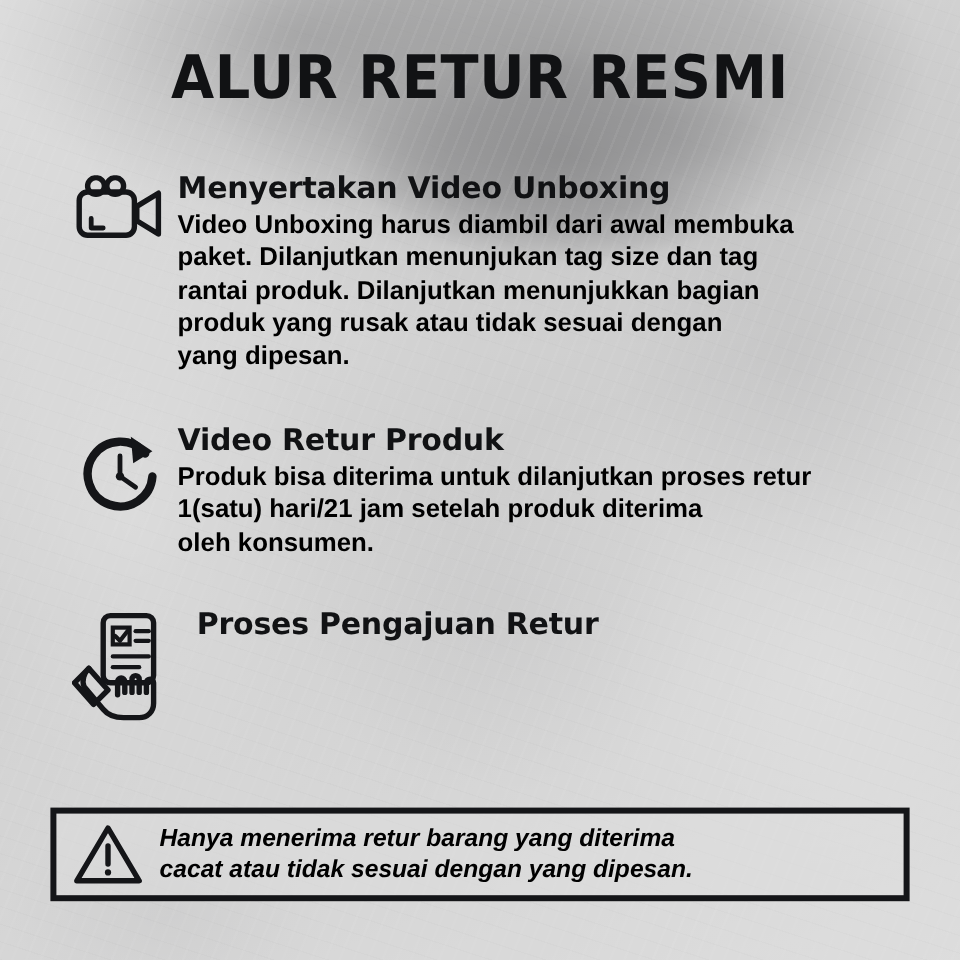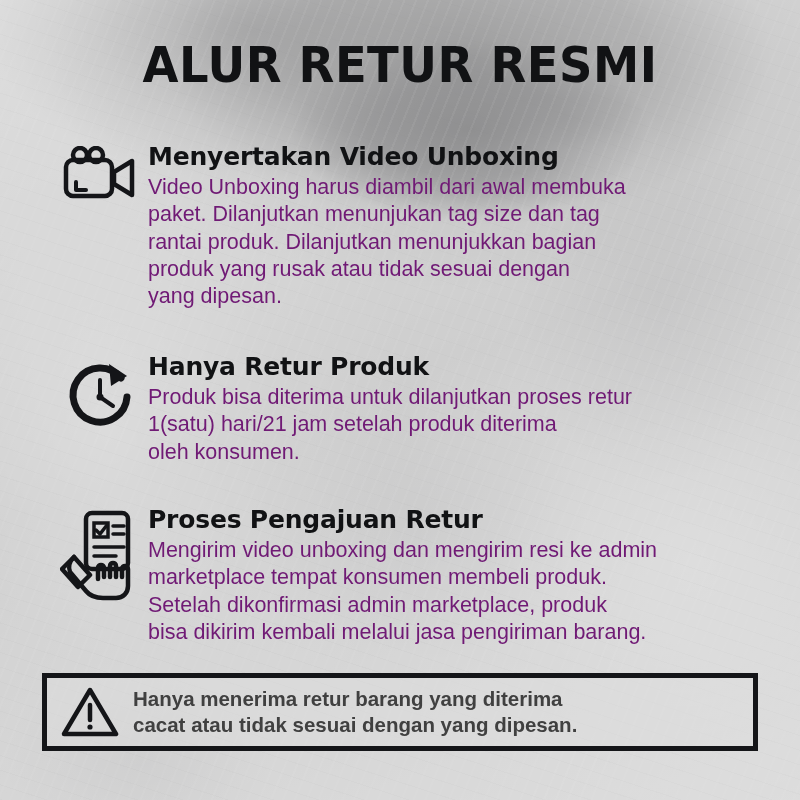--- a/index.html
+++ b/index.html
@@ -105,28 +105,29 @@
     font-weight: bold;
     font-size: 25px;
     color: #111214;
     margin: 0 0 3px 0;
     letter-spacing: -0.2px;
   }
   .sec-text {
     font-family: "Liberation Sans", sans-serif;
     font-size: 21.5px;
     line-height: 1.27;
-    color: #701a75;
+    color: #000000;
     margin: 0;
     white-space: pre-line;
+    font-weight: bold;
   }
 
   #section-1 { top: 142px; left: 52px; width: 700px; }
   #section-2 { top: 352px; left: 52px; width: 700px; }
-  #section-3 { top: 505px; left: 52px; width: 715px; }
+  #section-3 { top: 505px; left: 52px; width: 715px; gap: 16px; }
 
   .notice {
     position: absolute;
     left: 42px;
     top: 673px;
     width: 716px;
     height: 78px;
     border: 5px solid #141518;
     background: rgba(222,222,222,0.5);
     display: flex;
@@ -136,24 +137,25 @@
   .notice-icon {
     width: 86px;
     flex: 0 0 86px;
     display: flex;
     justify-content: center;
     align-items: center;
   }
   .notice-text {
     flex: 1 1 auto;
     font-family: "Liberation Sans", sans-serif;
+    font-style: italic;
     font-weight: bold;
     font-size: 20.5px;
     line-height: 1.26;
-    color: #404040;
+    color: #000000;
     white-space: pre-line;
     padding-right: 12px;
   }
 
   svg { display: block; }
 </style>
 </head>
 <body>
 
 <div id="poster">
@@ -193,21 +195,21 @@
       <div class="sec-icon">
         <svg width="78" height="78" viewBox="0 0 78 78">
           <path d="M60 22 A27 27 0 1 0 66 41" fill="none" stroke="#141518" stroke-width="7" stroke-linecap="round"></path>
           <path d="M48 8 L66 20 L50 30 Z" fill="#141518"></path>
           <circle cx="39" cy="41" r="3.5" fill="#141518"></circle>
           <path d="M39 41 L39 24" stroke="#141518" stroke-width="4" stroke-linecap="round"></path>
           <path d="M39 41 L52 50" stroke="#141518" stroke-width="4" stroke-linecap="round"></path>
         </svg>
       </div>
       <div class="sec-body">
-        <h2 class="sec-title">Hanya Retur Produk</h2>
+        <h2 class="sec-title">Video Retur Produk</h2>
         <p class="sec-text">Produk bisa diterima untuk dilanjutkan proses retur
 1(satu) hari/21 jam setelah produk diterima
 oleh konsumen.</p>
       </div>
     </div>
 
     <div class="section" id="section-3">
       <div class="sec-icon">
         <svg width="80" height="92" viewBox="0 0 80 92">
           <rect x="26" y="4" width="42" height="56" rx="6" ry="6" fill="none" stroke="#141518" stroke-width="4.5"></rect>
@@ -218,24 +220,20 @@
           <path d="M34 38 h30" stroke="#141518" stroke-width="3.5" stroke-linecap="round"></path>
           <path d="M34 47 h22" stroke="#141518" stroke-width="3.5" stroke-linecap="round"></path>
           <path d="M14 48 C10 52 8 58 10 63 L26 82 C30 87 36 89 43 89 L56 89 C63 89 68 84 68 77 L68 60 C68 56 62 56 62 60 L62 68" fill="none" stroke="#141518" stroke-width="4.5" stroke-linecap="round" stroke-linejoin="round"></path>
           <path d="M56 68 L56 57 C56 53 50 53 50 57 L50 68" fill="none" stroke="#141518" stroke-width="4.5" stroke-linecap="round"></path>
           <path d="M44 68 L44 59 C44 55 38 55 38 59 L38 70" fill="none" stroke="#141518" stroke-width="4.5" stroke-linecap="round"></path>
           <path d="M2 60 L14 48 L30 66 L18 78 Z" fill="none" stroke="#141518" stroke-width="4.5" stroke-linejoin="round"></path>
         </svg>
       </div>
       <div class="sec-body">
         <h2 class="sec-title">Proses Pengajuan Retur</h2>
-        <p class="sec-text">Mengirim video unboxing dan mengirim resi ke admin
-marketplace tempat konsumen membeli produk.
-Setelah dikonfirmasi admin marketplace, produk
-bisa dikirim kembali melalui jasa pengiriman barang.</p>
       </div>
     </div>
 
     <div class="notice">
       <div class="notice-icon">
         <svg width="58" height="52" viewBox="0 0 58 52">
           <path d="M29 4 L55 48 L3 48 Z" fill="none" stroke="#141518" stroke-width="4.5" stroke-linejoin="round"></path>
           <path d="M29 19 L29 34" stroke="#141518" stroke-width="4.5" stroke-linecap="round"></path>
           <circle cx="29" cy="41" r="2.6" fill="#141518"></circle>
         </svg>

